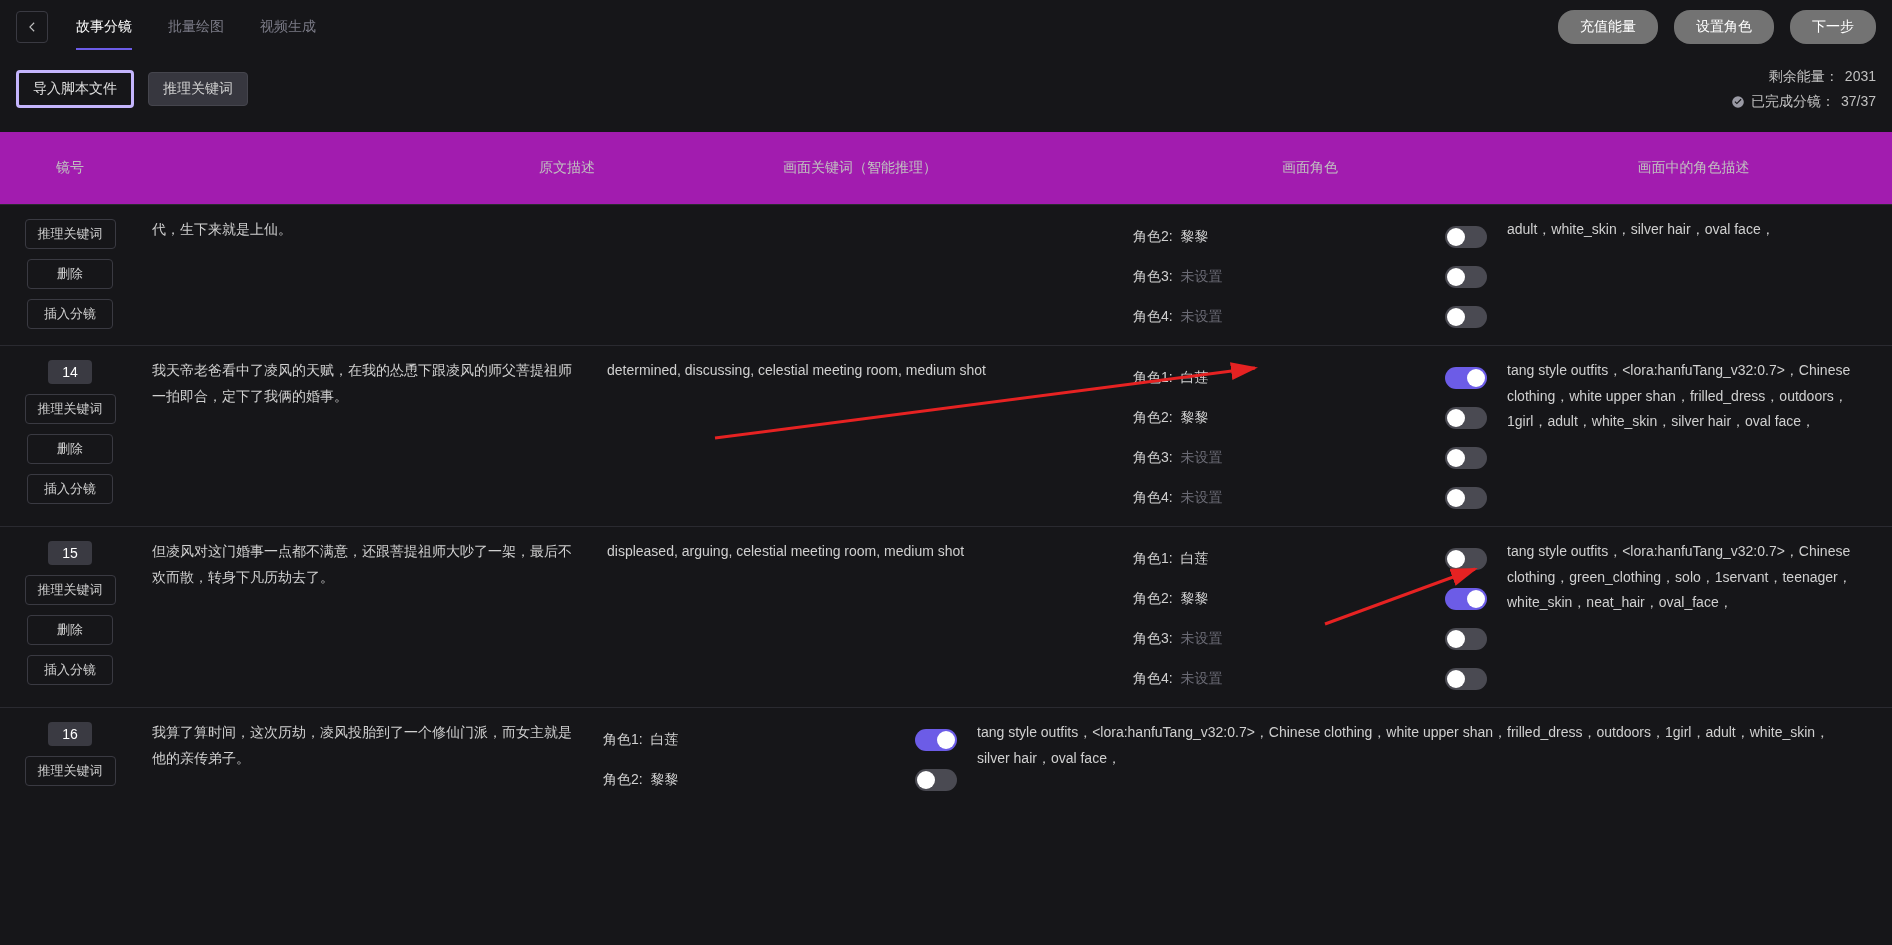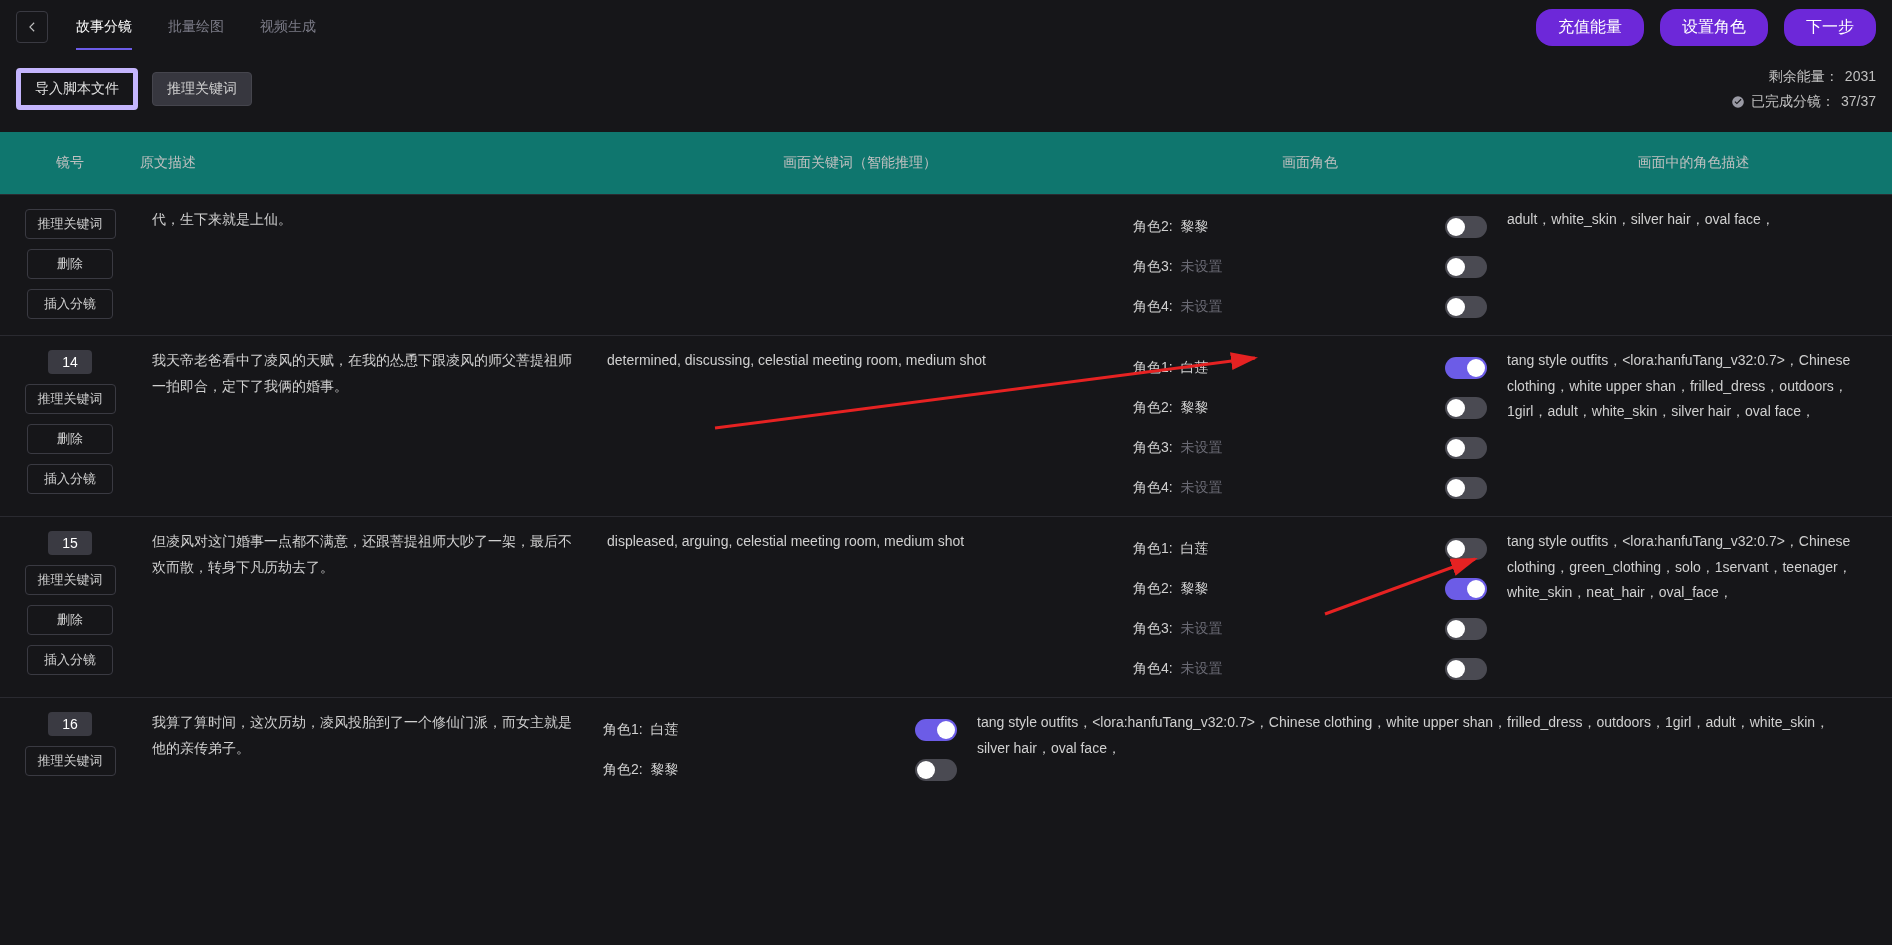--- a/index.html
+++ b/index.html
@@ -5,30 +5,30 @@
 *{box-sizing:border-box;margin:0;padding:0;}
 body{background:#161619;color:#e0e0e0;font-family:-apple-system,BlinkMacSystemFont,"Segoe UI","PingFang SC","Microsoft YaHei",sans-serif;font-size:14px;width:1892px;height:945px;overflow:hidden;}
 .topbar{display:flex;align-items:center;height:54px;padding:0 16px;}
 .back-btn{width:32px;height:32px;border:1px solid #3a3a42;border-radius:4px;display:flex;align-items:center;justify-content:center;cursor:pointer;margin-right:28px;}
 .back-btn svg{width:14px;height:14px;fill:#c0c0c0;}
 .tabs{display:flex;gap:36px;}
 .tab{padding:14px 0;cursor:pointer;color:#7a7a86;position:relative;}
 .tab.active{color:#fff;}
 .tab.active::after{content:"";position:absolute;left:0;right:0;bottom:0;height:2px;background:#6c5ce7;}
 .top-right{margin-left:auto;display:flex;gap:16px;}
-.btn-primary{background:#6d28d9;color:#fff;padding:8px 22px;border-radius:16px;border:none;cursor:pointer;font-size:16px;}
+.btn-primary{background:#737373;color:#fff;padding:8px 22px;border-radius:16px;border:none;cursor:pointer;font-size:14px;}
 .subbar{display:flex;align-items:center;padding:10px 16px 18px;}
-.btn-outline{border:5px solid #c4b5fd;background:transparent;color:#e0e0e0;padding:7px 14px;border-radius:4px;cursor:pointer;font-size:14px;}
+.btn-outline{border:3px solid #c4b5fd;background:transparent;color:#e0e0e0;padding:7px 14px;border-radius:4px;cursor:pointer;font-size:14px;}
 .btn-gray{background:#37373f;color:#d0d0d0;border:1px solid #45454d;padding:7px 14px;border-radius:4px;cursor:pointer;font-size:14px;margin-left:14px;}
 .sub-right{margin-left:auto;text-align:center;color:#c0c0c0;line-height:1.8;}
 .sub-right .row{display:flex;align-items:center;justify-content:flex-end;gap:6px;}
 .sub-right svg{width:14px;height:14px;fill:#9a9aa4;}
-.table-head{display:flex;background:#0f766e;height:62px;align-items:center;}
+.table-head{display:flex;background:#a21caf;height:72px;align-items:center;}
 .col-id{width:140px;text-align:center;}
-.col-orig{width:455px;text-align:left;}
+.col-orig{width:455px;text-align:right;}
 .col-kw{width:530px;text-align:center;}
 .col-role{width:370px;text-align:center;}
 .col-desc{flex:1;text-align:center;}
 .th{color:#c0c0c0;}
 .tbody{overflow-y:auto;height:calc(945px - 54px - 66px - 56px);}
 .row-item{display:flex;border-top:1px solid #2a2a30;padding:12px 0 8px;}
 .id-cell{width:140px;display:flex;flex-direction:column;align-items:center;gap:10px;padding-top:2px;}
 .id-num{background:#3a3a42;color:#fff;padding:4px 14px;border-radius:4px;}
 .id-btn{border:1px solid #3a3a42;background:transparent;color:#d0d0d0;padding:5px 12px;border-radius:4px;cursor:pointer;font-size:13px;min-width:86px;}
 .orig-cell{width:455px;padding:0 12px;color:#d0d0d0;line-height:1.8;}

